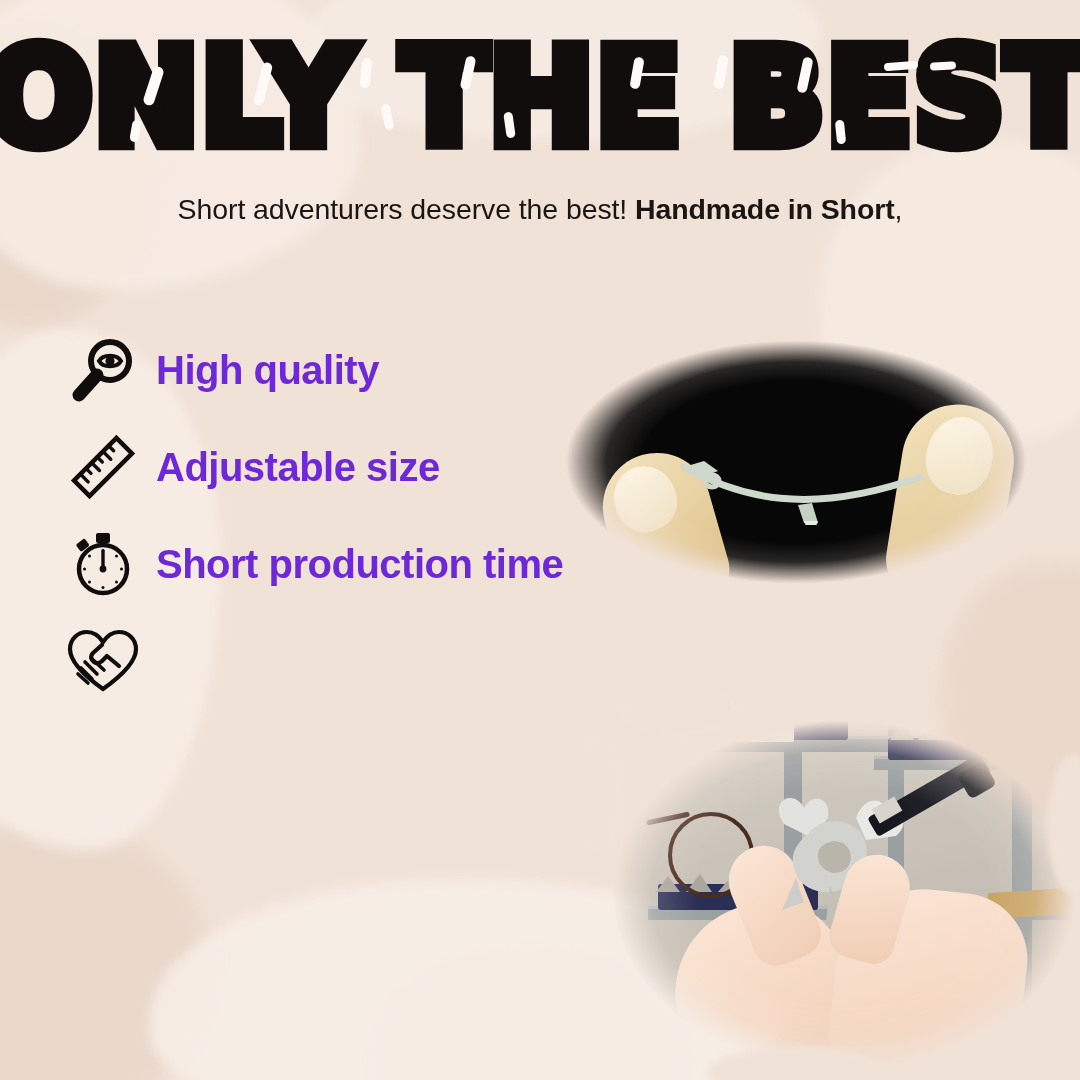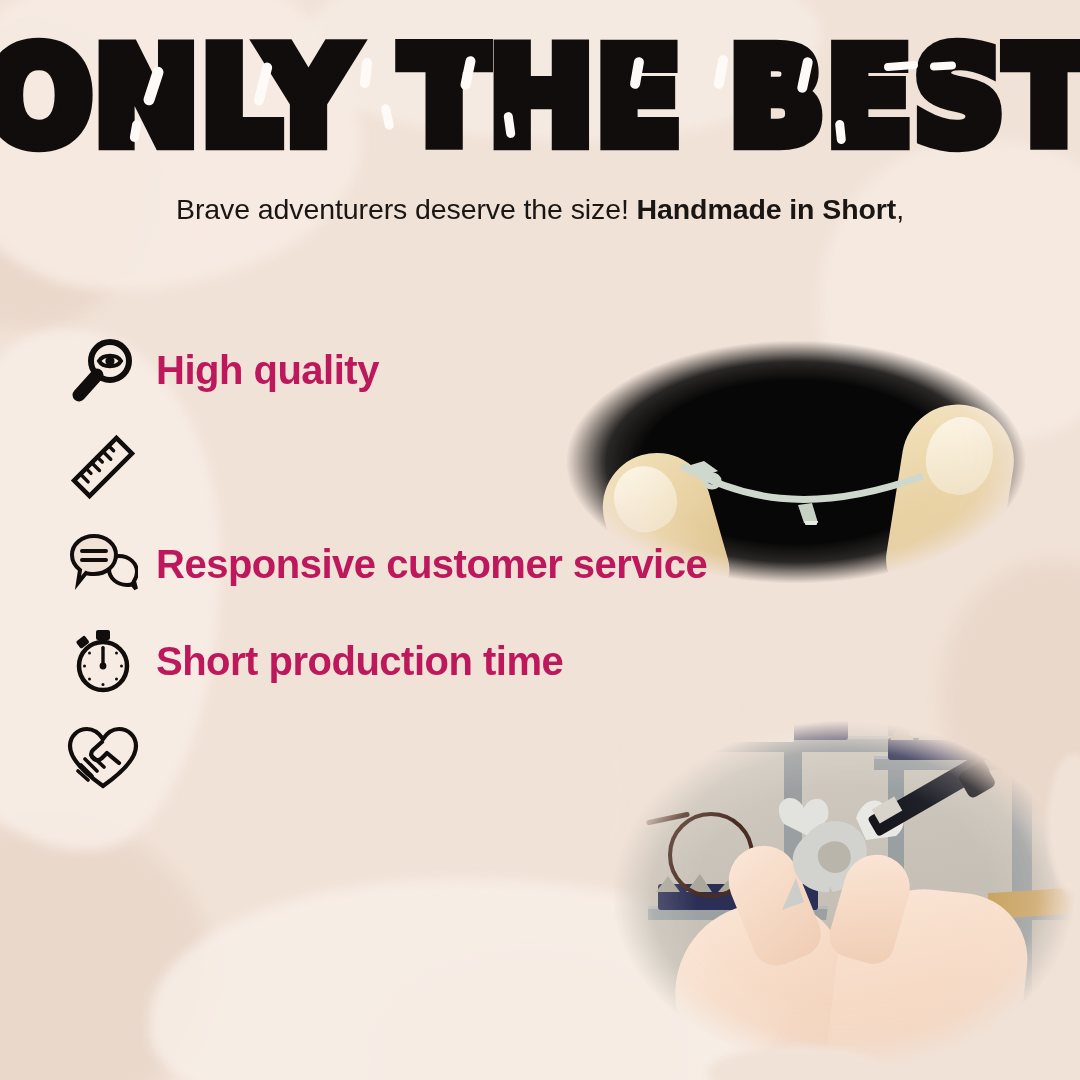--- a/index.html
+++ b/index.html
@@ -112,21 +112,21 @@
     height:72px;
     display:flex;
     align-items:center;
     justify-content:center;
     margin-right:14px;
   }
   .feature .ico svg { display:block; }
   .feature .label {
     font-size:40px;
     font-weight:700;
-    color:#be185d;
+    color:#6d28d9;
     letter-spacing:-.5px;
     white-space:nowrap;
     line-height:1;
   }
 
   
   .photo {
     position:absolute;
     overflow:hidden;
     z-index:4;
@@ -246,21 +246,21 @@
   <div class="gloss" style="left:463px;  top:56px;  width:10px; height:34px; transform:rotate(12deg);"></div>
   <div class="gloss" style="left:505px;  top:112px; width:9px;  height:26px; transform:rotate(-8deg);"></div>
   <div class="gloss" style="left:632px;  top:57px;  width:10px; height:32px; transform:rotate(10deg);"></div>
   <div class="gloss" style="left:716px;  top:55px;  width:10px; height:34px; transform:rotate(10deg);"></div>
   <div class="gloss" style="left:800px;  top:57px;  width:10px; height:36px; transform:rotate(12deg);"></div>
   <div class="gloss" style="left:836px;  top:120px; width:9px;  height:24px; transform:rotate(-6deg);"></div>
   <div class="gloss" style="left:884px;  top:62px;  width:34px; height:8px;  transform:rotate(-4deg); border-radius:6px;"></div>
   <div class="gloss" style="left:930px;  top:62px;  width:26px; height:8px;  transform:rotate(-3deg); border-radius:6px;"></div>
 
   <div class="subtitle">
-    <div><span>Brave adventurers deserve the size! </span><b>Handmade in Short</b><span>,</span></div>
+    <div><span>Short adventurers deserve the best! </span><b>Handmade in Short</b><span>,</span></div>
   </div>
 
   <div class="photo photo-top">
     <div class="canvas">
 
       <div class="grain">
         <i style="left:24px;  top:48px;  width:9px;  height:7px;"></i>
         <i style="left:48px;  top:30px;  width:14px; height:10px;"></i>
         <i style="left:14px;  top:96px;  width:8px;  height:8px;"></i>
         <i style="left:70px;  top:18px;  width:11px; height:8px;"></i>
@@ -382,32 +382,23 @@
 
     <div class="feature">
       <span class="ico">
         <svg width="68" height="66" viewBox="0 0 68 66">
           <g transform="rotate(-45 34 33)">
             <rect x="4" y="22" width="60" height="22" fill="none" stroke="#100d0c" stroke-width="4.5"></rect>
             <path d="M13 22 L13 33 M21 22 L21 29 M29 22 L29 33 M37 22 L37 29 M45 22 L45 33 M53 22 L53 29" stroke="#100d0c" stroke-width="3.4" stroke-linecap="round"></path>
           </g>
         </svg>
       </span>
-    </div>
-
-    <div class="feature">
-      <span class="ico">
-        <svg width="70" height="66" viewBox="0 0 70 66">
-          <path d="M41 38 C41 47, 49 54, 59 54 C61 54, 63 54, 64 53 L68 58 L66 50 C68 47, 69 44, 69 41 C69 32, 61 25, 51 25 C44 25, 39 28, 42 33 Z" fill="none" stroke="#100d0c" stroke-width="4"></path>
-          <path d="M4 24 C4 13, 14 5, 26 5 C38 5, 48 13, 48 24 C48 35, 38 43, 26 43 C23 43, 20 43, 18 42 L10 52 L12 39 C7 35, 4 30, 4 24 Z" fill="#f1e2d7" stroke="#100d0c" stroke-width="4"></path>
-          <path d="M14 20 L38 20 M14 29 L38 29" stroke="#100d0c" stroke-width="4" stroke-linecap="round"></path>
-        </svg>
-      </span>
-      <span class="label">Responsive customer service</span>
-    </div>
+      <span class="label">Adjustable size</span>
+    </div>
+
 
     <div class="feature">
       <span class="ico">
         <svg width="68" height="68" viewBox="0 0 68 68">
           <circle cx="34" cy="39" r="24" fill="none" stroke="#100d0c" stroke-width="4.5"></circle>
           <rect x="27" y="3" width="14" height="10" rx="2" fill="#100d0c"></rect>
           <rect x="30" y="11" width="8" height="6" fill="#100d0c"></rect>
           <rect x="8" y="11" width="11" height="9" rx="2" fill="#100d0c" transform="rotate(-38 13 15)"></rect>
           <path d="M34 39 L34 21" stroke="#100d0c" stroke-width="3.4" stroke-linecap="round"></path>
           <circle cx="34" cy="39" r="3.4" fill="#100d0c"></circle>

